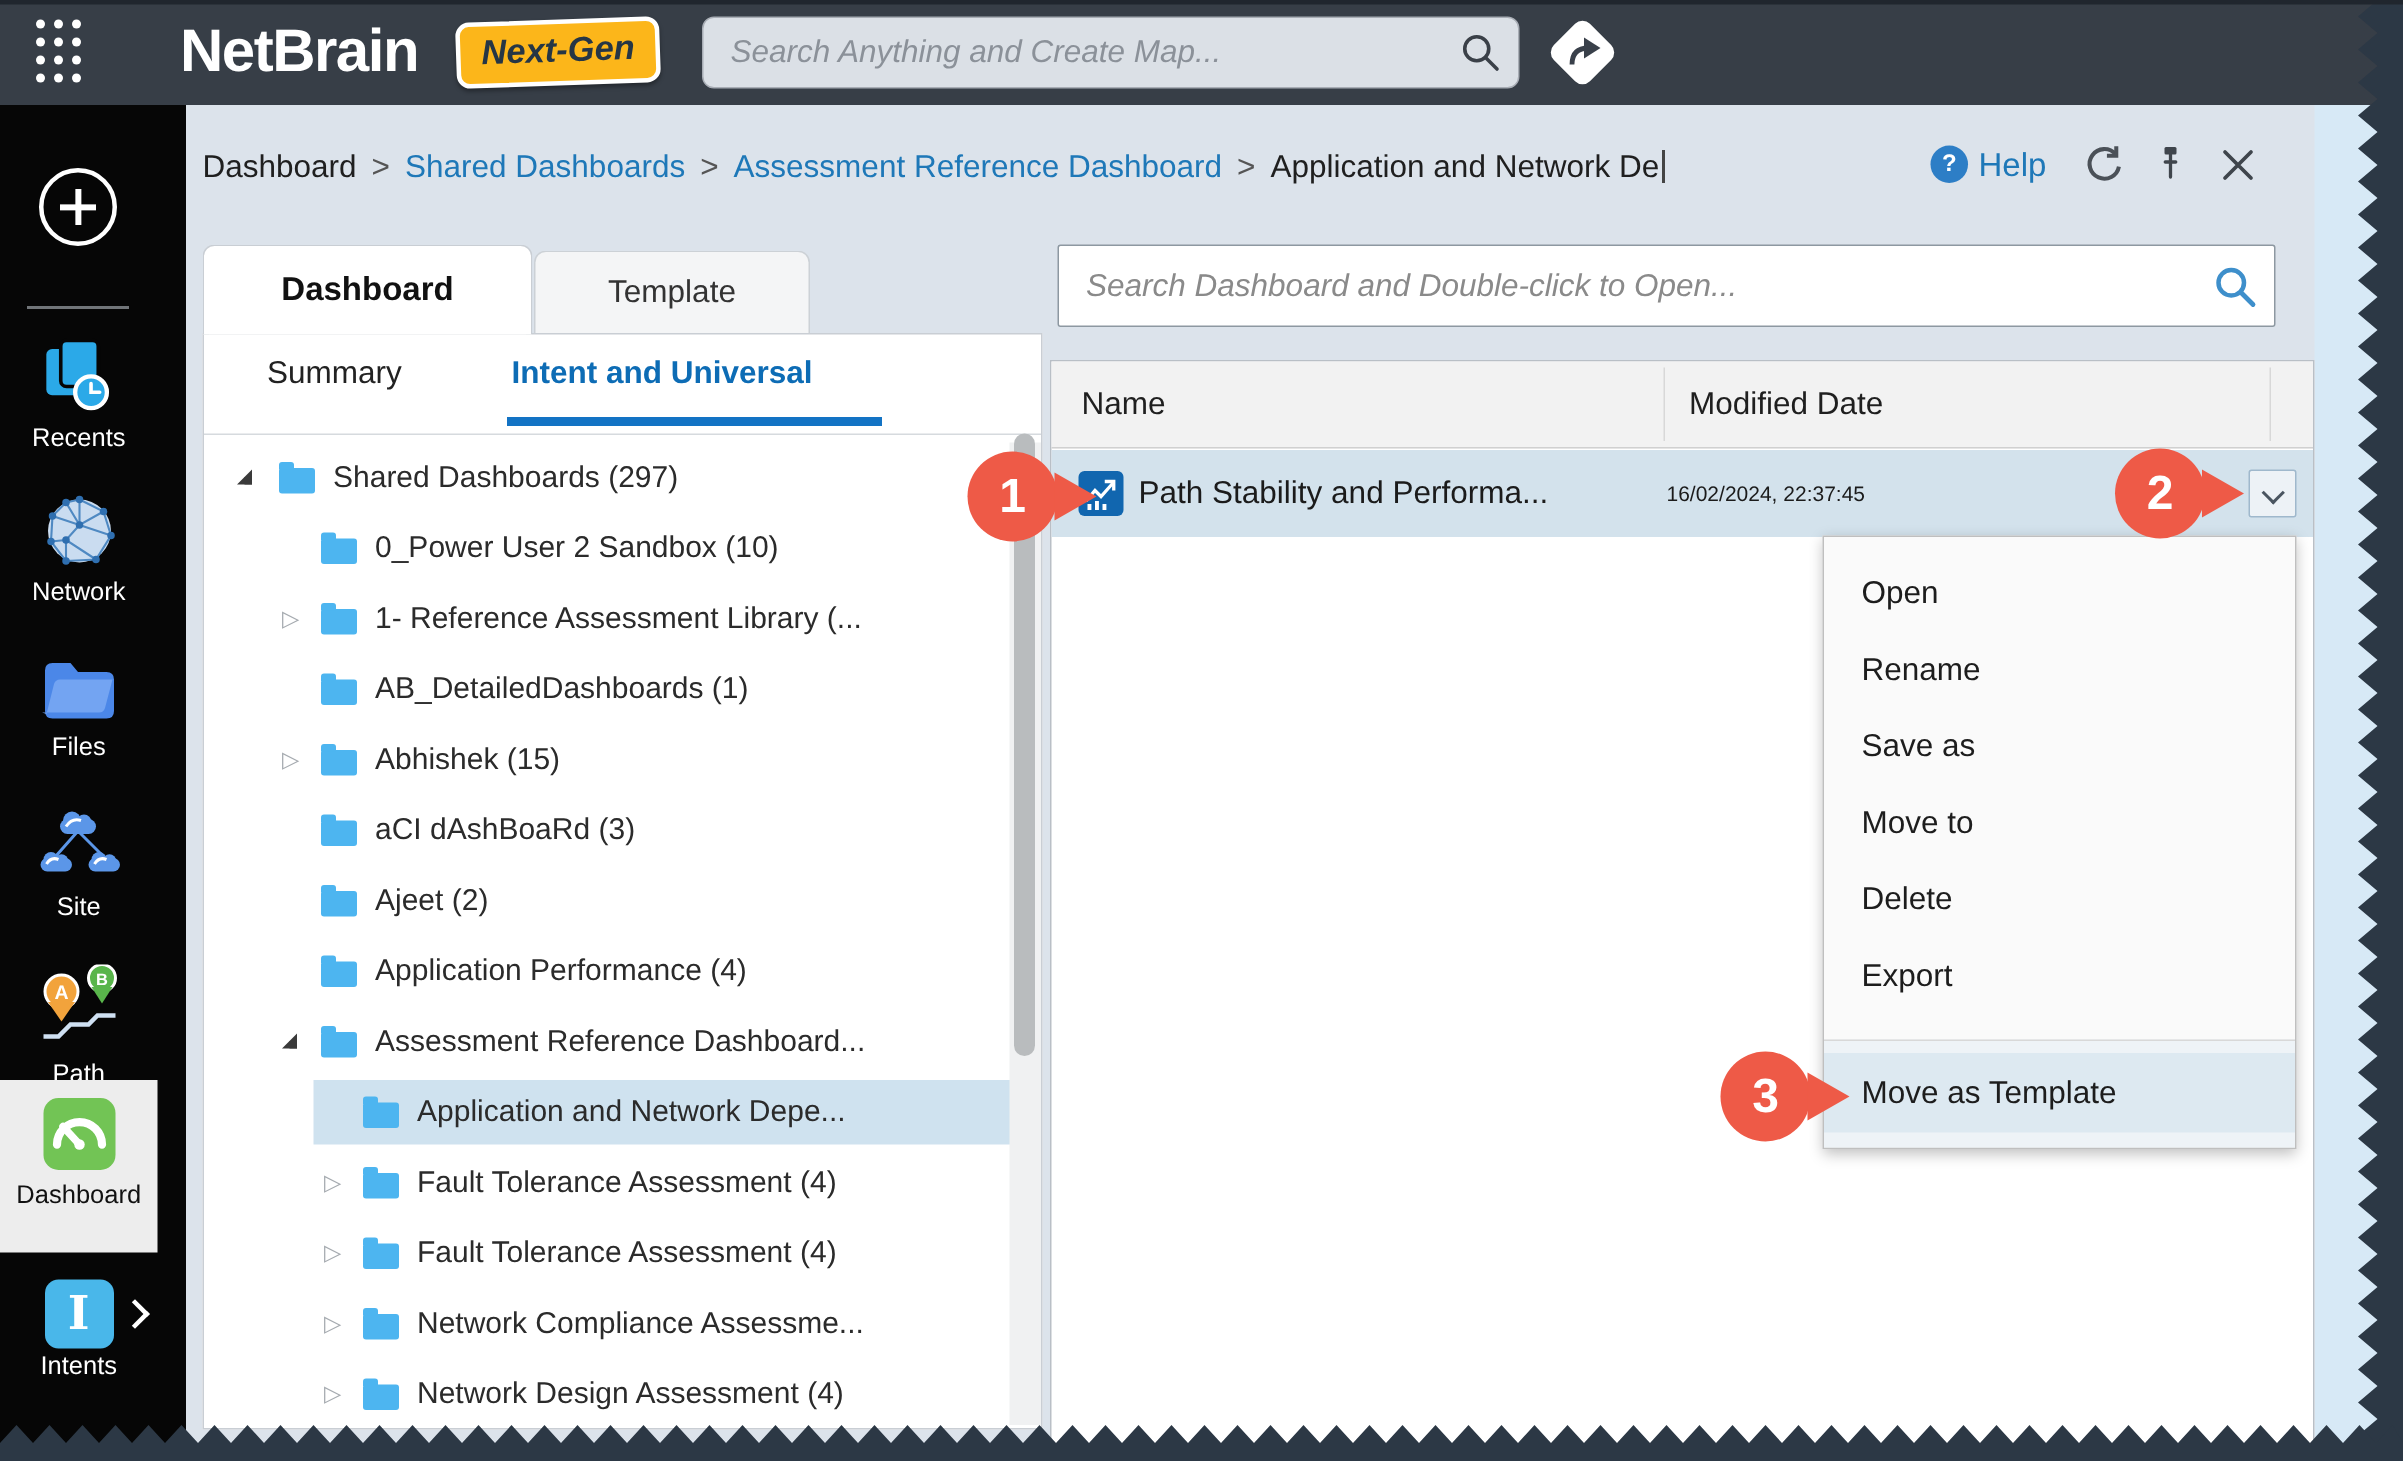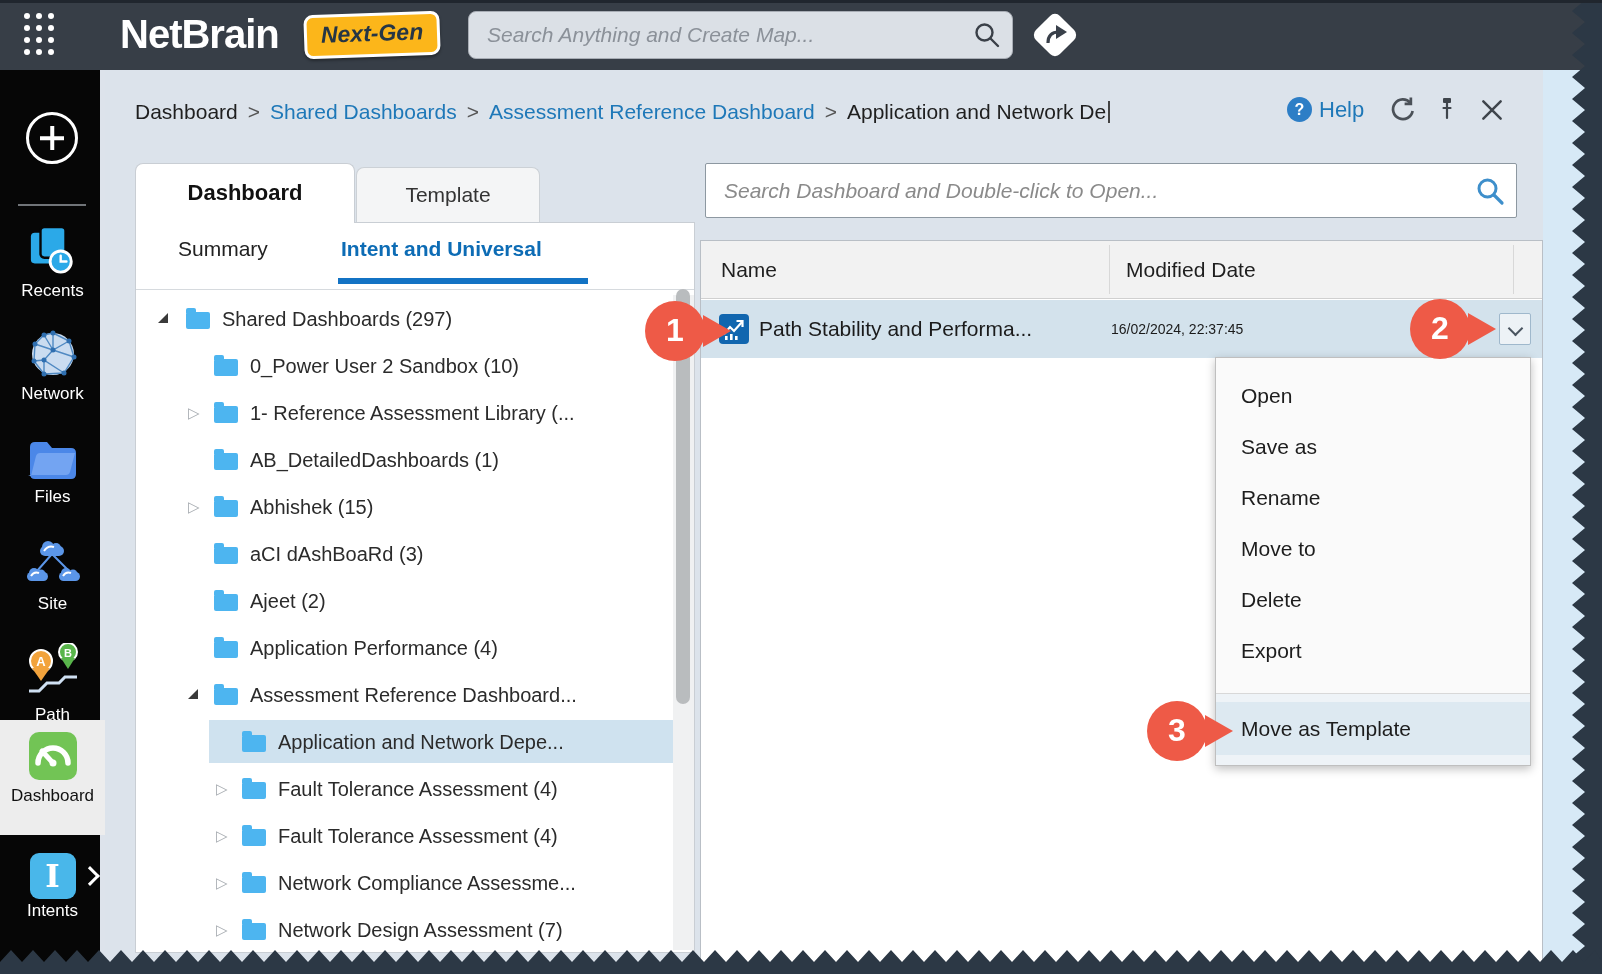--- a/index.html
+++ b/index.html
@@ -19,21 +19,21 @@
   .top-search input{width:100%;height:100%;box-sizing:border-box;background:#dbe0e6;border:1px solid #a8adb5;
     border-radius:8px;padding:0 50px 0 18px;font-size:21px;color:#4d7c0f;outline:none;
     font-family:"Liberation Sans","DejaVu Sans",sans-serif;}
   .top-search input::placeholder{font-style:italic;color:#8b9199;}
   .top-search .mag{position:absolute;right:12px;top:10px;}
   .diamond-wrap{position:absolute;left:1034px;top:14px;width:42px;height:42px;cursor:pointer;}
   .diamond{position:absolute;left:4px;top:4px;width:34px;height:34px;background:#fff;border-radius:7px;transform:rotate(45deg);}
   .diamond-arrow{position:absolute;left:3px;top:3px;}
 
   
-  .sidebar{position:absolute;left:0;top:70px;width:100px;height:904px;background:#060606;z-index:6;}
+  .sidebar{position:absolute;left:0;top:70px;width:124px;height:904px;background:#060606;z-index:6;}
   .plus-btn{position:absolute;left:26px;top:42px;width:52px;height:52px;border:3px solid #fff;border-radius:50%;
     box-sizing:border-box;cursor:pointer;}
   .plus-btn::before,.plus-btn::after{content:'';position:absolute;background:#fff;}
   .plus-btn::before{left:50%;top:11px;bottom:11px;width:3.5px;transform:translateX(-50%);}
   .plus-btn::after{top:50%;left:11px;right:11px;height:3.5px;transform:translateY(-50%);}
   .side-divider{position:absolute;left:18px;top:134px;width:68px;height:2px;background:#707478;}
   .side-item{position:absolute;left:0;width:105px;text-align:center;cursor:pointer;}
   .side-item .lbl{display:block;color:#fff;font-size:17px;margin-top:2px;}
   .side-icon{display:inline-block;}
   .it-recents{top:155px;} .it-network{top:260px;} .it-files{top:367px;} .it-site{top:470px;} .it-path{top:573px;}
@@ -380,21 +380,21 @@
               <span class="tlabel" style="left: 142px;">Fault Tolerance Assessment (4)</span>
             </div>
             <div class="tree-row" style="top: 636px;">
               <span class="exp collapsed" style="left: 80px;">▷</span>
               <span class="folder" style="left: 106px;"></span>
               <span class="tlabel" style="left: 142px;">Network Compliance Assessme...</span>
             </div>
             <div class="tree-row" style="top: 683px;">
               <span class="exp collapsed" style="left: 80px;">▷</span>
               <span class="folder" style="left: 106px;"></span>
-              <span class="tlabel" style="left: 142px;">Network Design Assessment (7)</span>
+              <span class="tlabel" style="left: 142px;">Network Design Assessment (4)</span>
             </div>
           </div>
         <div class="scroll-track"></div>
         <div class="scroll-thumb"></div>
       </div>
     </div>
 
     <div class="content-search">
       <input type="text" placeholder="Search Dashboard and Double-click to Open..." style="">
       <span class="mag">
@@ -426,22 +426,22 @@
             <span class="dd-btn">
               <span class="dd-chev"></span>
             </span>
           </div>
         </div>
     </div>
 
     <div class="menu">
       <div class="menu-items" id="menu-items">
           <div class="menu-item">Open</div>
+          <div class="menu-item">Rename</div>
           <div class="menu-item">Save as</div>
-          <div class="menu-item">Rename</div>
           <div class="menu-item">Move to</div>
           <div class="menu-item">Delete</div>
           <div class="menu-item">Export</div>
         </div>
       <div class="menu-bottom">
         <div class="menu-highlight">Move as Template</div>
       </div>
     </div>
 
     <div class="pin pin-1">1</div>

